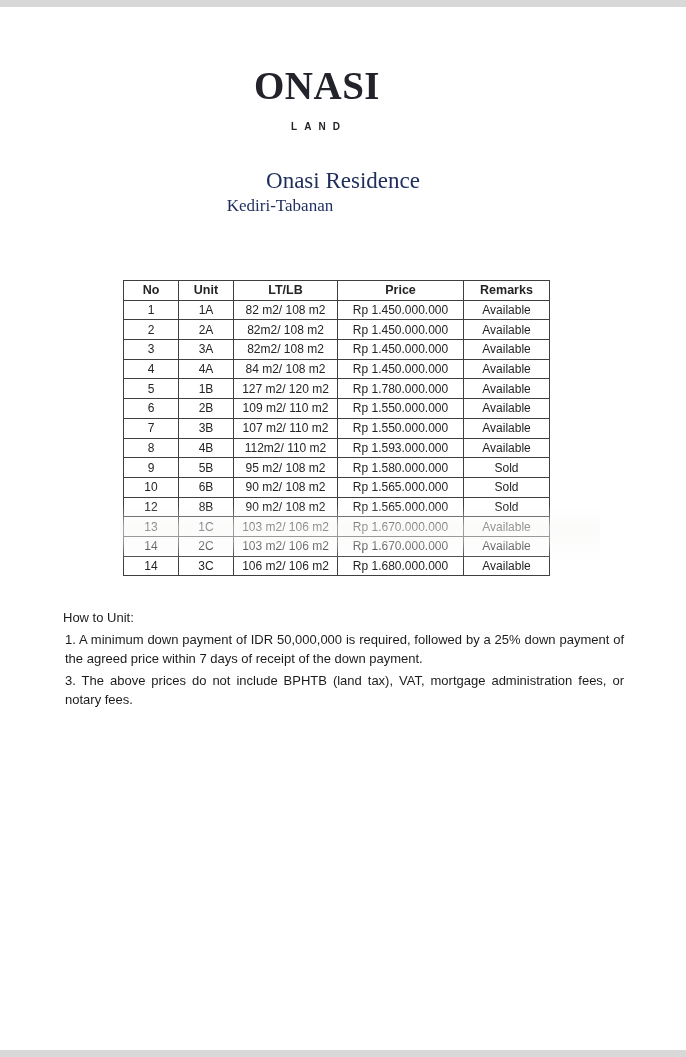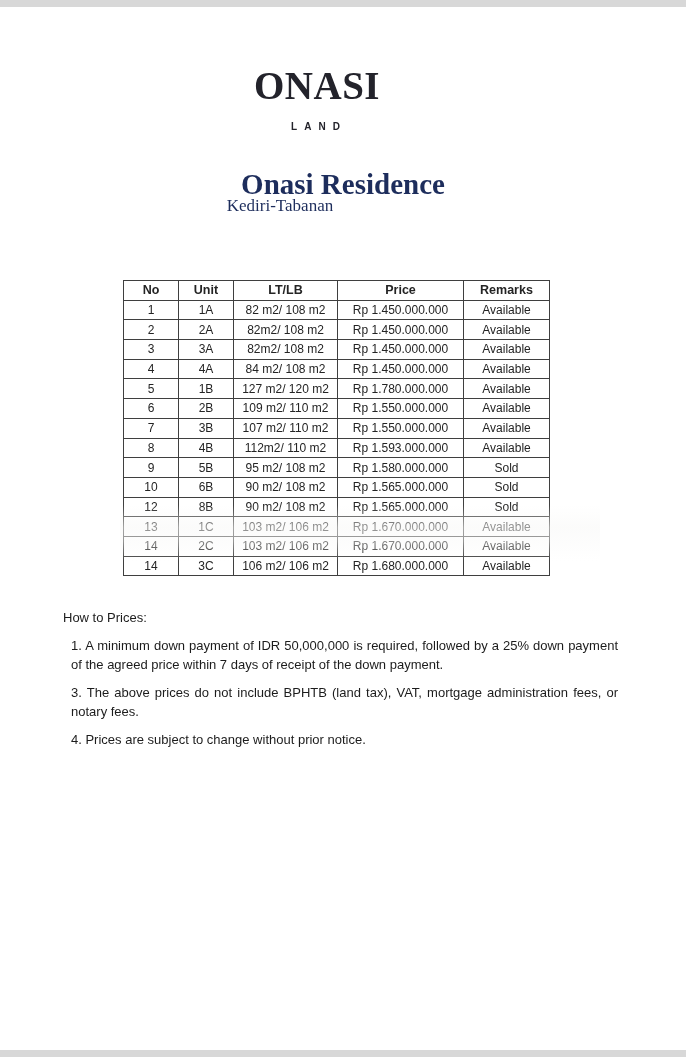--- a/index.html
+++ b/index.html
@@ -29,21 +29,21 @@
   .logo-sub {
     font-family: "Liberation Sans", sans-serif;
     font-weight: 700; font-size: 10px; letter-spacing: 7px;
     margin-top: 16px; text-indent: 4px;
   }
 
   .title {
     position: absolute; top: 168px; left: 0; width: 686px;
     margin: 0; text-align: center;
     font-family: "Liberation Serif", serif;
-    font-weight: 700; font-size: 29px; color: #1d2d5c;
+    font-weight: 400; font-size: 23px; color: #1d2d5c;
   }
   .subtitle {
     position: absolute; top: 196px; left: 0; width: 560px;
     text-align: center;
     font-family: "Liberation Serif", serif;
     font-size: 17px; color: #1d2d5c;
   }
 
   table.price-table {
     position: absolute; top: 258px; left: 123px;
@@ -73,21 +73,21 @@
       rgba(255,255,255,0) 100%);
     pointer-events: none;
   }
 
   .order {
     position: absolute; top: 608px; left: 63px; width: 563px;
     font-size: 13px; line-height: 19.5px; color: #1c1c1c;
   }
   .order-heading { text-align: left; }
   .order p {
-    margin: 8px; text-align: justify;
+    margin: 2px; text-align: justify;
   }
 </style>
 </head>
 <body>
 
 <div class="edge top"></div>
 
 <div class="logo">
   <div class="logo-main">ONASI</div>
   <div class="logo-sub">LAND</div>
@@ -211,19 +211,18 @@
         <td>106 m2/ 106 m2</td>
         <td>Rp 1.680.000.000</td>
         <td>Available</td>
       </tr>
     </tbody>
 </table>
 
 <div class="wash"></div>
 
 <div class="order">
-  <div class="order-heading">How to Prices:</div>
+  <div class="order-heading">How to Unit:</div>
   <p>1. A minimum down payment of IDR 50,000,000 is required, followed by a 25% down payment of the agreed price within 7 days of receipt of the down payment.</p>
   <p>3. The above prices do not include BPHTB (land tax), VAT, mortgage administration fees, or notary fees.</p>
-  <p>4. Prices are subject to change without prior notice.</p>
 </div>
 
 <div class="edge bottom"></div>
 
 </body></html>

